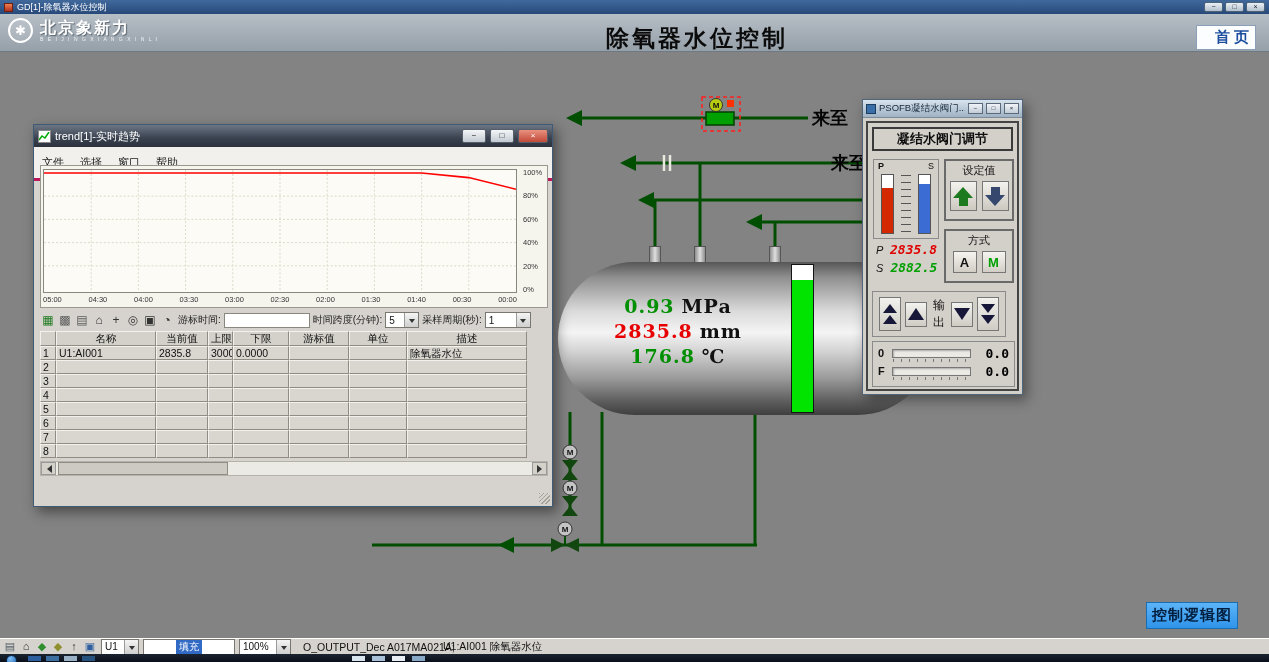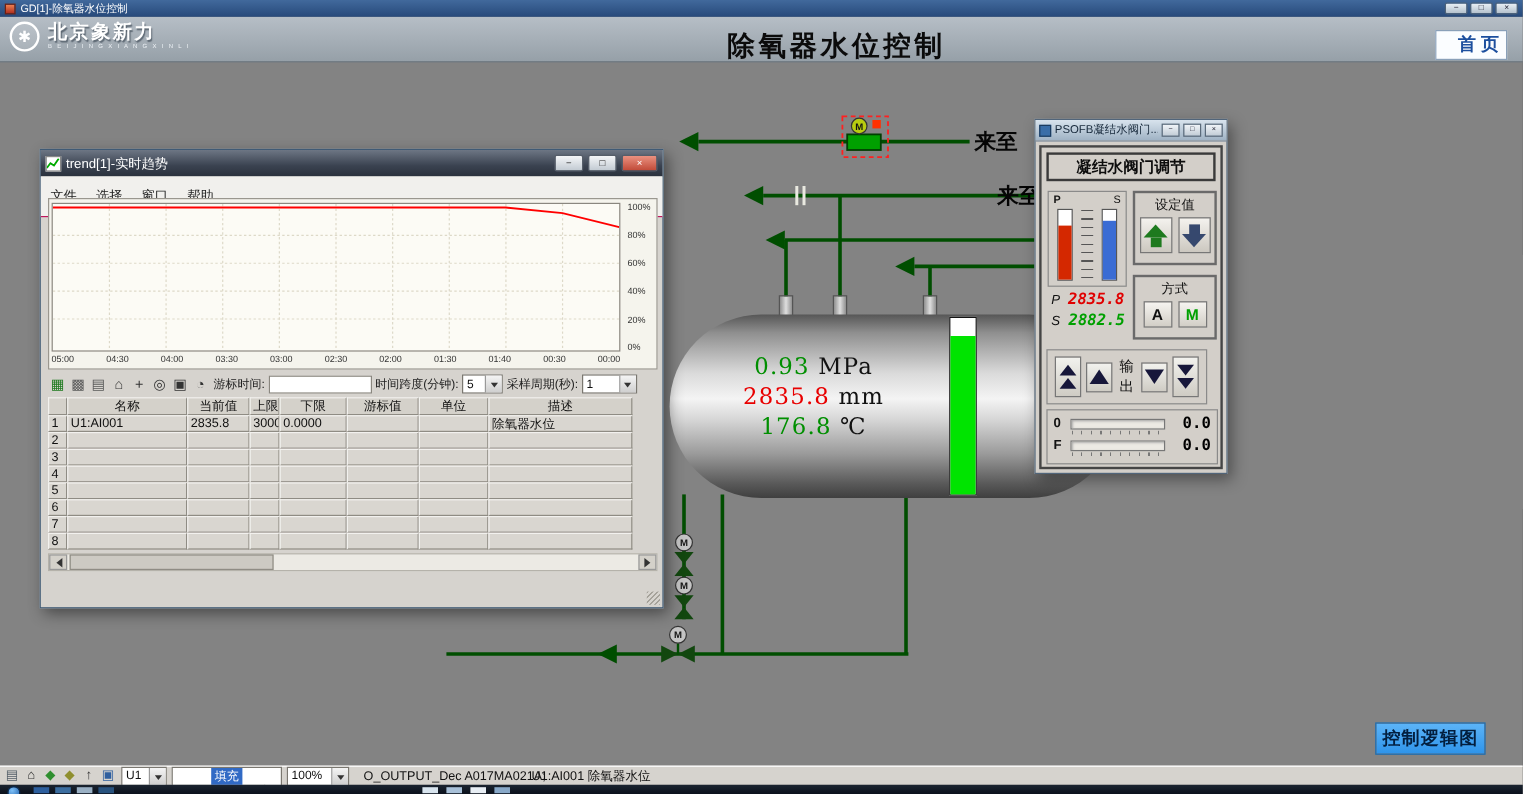--- a/index.html
+++ b/index.html
@@ -31,39 +31,39 @@
   
   .pipes { position:absolute; left:0; top:0; width:1269px; height:662px; z-index:1; }
   .nozzle { position:absolute; width:12px; height:18px; top:246px; z-index:2;
     background:linear-gradient(90deg,#8f8f8f,#dedede,#8f8f8f); border:1px solid #555; }
   .vessel { position:absolute; left:558px; top:262px; width:376px; height:153px; border-radius:77px; z-index:3;
     background:linear-gradient(180deg,#565656 0%,#8f8f8f 10%,#dadada 32%,#f4f4f4 46%,#d4d4d4 58%,#9a9a9a 76%,#5a5a5a 92%,#3f3f3f 100%); }
   .level-gauge { position:absolute; left:791px; top:264px; width:23px; height:149px; background:#fff;
     border:1px solid #141414; z-index:4; }
   .level-fill { position:absolute; left:0; right:0; bottom:0; height:90%; background:#00e400; }
   .vessel-readout { position:absolute; left:594px; top:294px; width:168px; z-index:5; text-align:center; }
-  .vval { font-family:"DejaVu Serif",serif; font-weight:normal; font-size:19px; line-height:25px; letter-spacing:1px; white-space:nowrap; }
+  .vval { font-family:"DejaVu Serif",serif; font-weight:bold; font-size:19px; line-height:25px; letter-spacing:1px; white-space:nowrap; }
   .vnum.green { color:#008f00; } .vnum.red { color:#e80000; }
   .vunit { color:#111; margin-left:7px; }
   .pipe-label { position:absolute; font-size:18px; font-weight:bold; color:#050505; z-index:6; white-space:nowrap; }
 
   
   .wbtn { width:24px; height:14px; background:linear-gradient(#f4f6f8,#c2cad2); border:1px solid #565e6a;
     font-size:8px; line-height:12px; text-align:center; color:#222; border-radius:2px; }
   .wbtn.close { width:30px; background:linear-gradient(#ea9180,#c14a38); color:#fff; }
 
   
   .twin { position:absolute; left:33px; top:124px; width:520px; height:383px; background:#d6d3ce;
     border:1px solid #3f5a75; box-shadow:4px 5px 12px rgba(0,0,0,.45); z-index:30; }
   .t-titlebar { position:absolute; left:0; top:0; right:0; height:22px;
     background:linear-gradient(#6d7684,#3a4250 60%,#2b323d); display:flex; align-items:center; padding:0 4px; gap:4px; }
   .t-icon { width:13px; height:13px; background:#fff; border:1px solid #888; display:flex; align-items:center; justify-content:center; }
   .t-title { color:#fff; font-size:11px; flex:1; white-space:nowrap; }
   .t-menubar { position:absolute; left:0; top:22px; right:0; height:34px; background:#f1f0ed;
-    border-bottom:1px solid #be185d; display:flex; align-items:center; font-size:11px; color:#222;text-decoration:underline; }
+    border-bottom:3px solid #be185d; display:flex; align-items:center; font-size:11px; color:#222;text-decoration:underline; }
   .menu-item { padding:0 8px; }
   .t-chartwrap { position:absolute; left:6px; top:40px; width:508px; height:143px; background:#f5f4ed; border:1px solid #9a978f; }
   .t-plot { position:absolute; left:2px; top:3px; width:474px; height:124px; background:#fcfbf5; border:1px solid #8a877f; }
   .t-yaxis { position:absolute; left:479px; top:3px; width:28px; height:124px; display:flex;
     flex-direction:column; justify-content:space-between; font-size:7.5px; color:#333; padding-left:3px; }
   .ytick { line-height:7px; }
   .t-xaxis { position:absolute; left:2px; top:129px; width:474px; display:flex; justify-content:space-between;
     font-size:7.5px; color:#333; }
   .t-toolbar { position:absolute; left:6px; top:186px; width:508px; height:18px; display:flex;
     align-items:center; gap:3px; font-size:10px; color:#222; overflow:hidden; }

